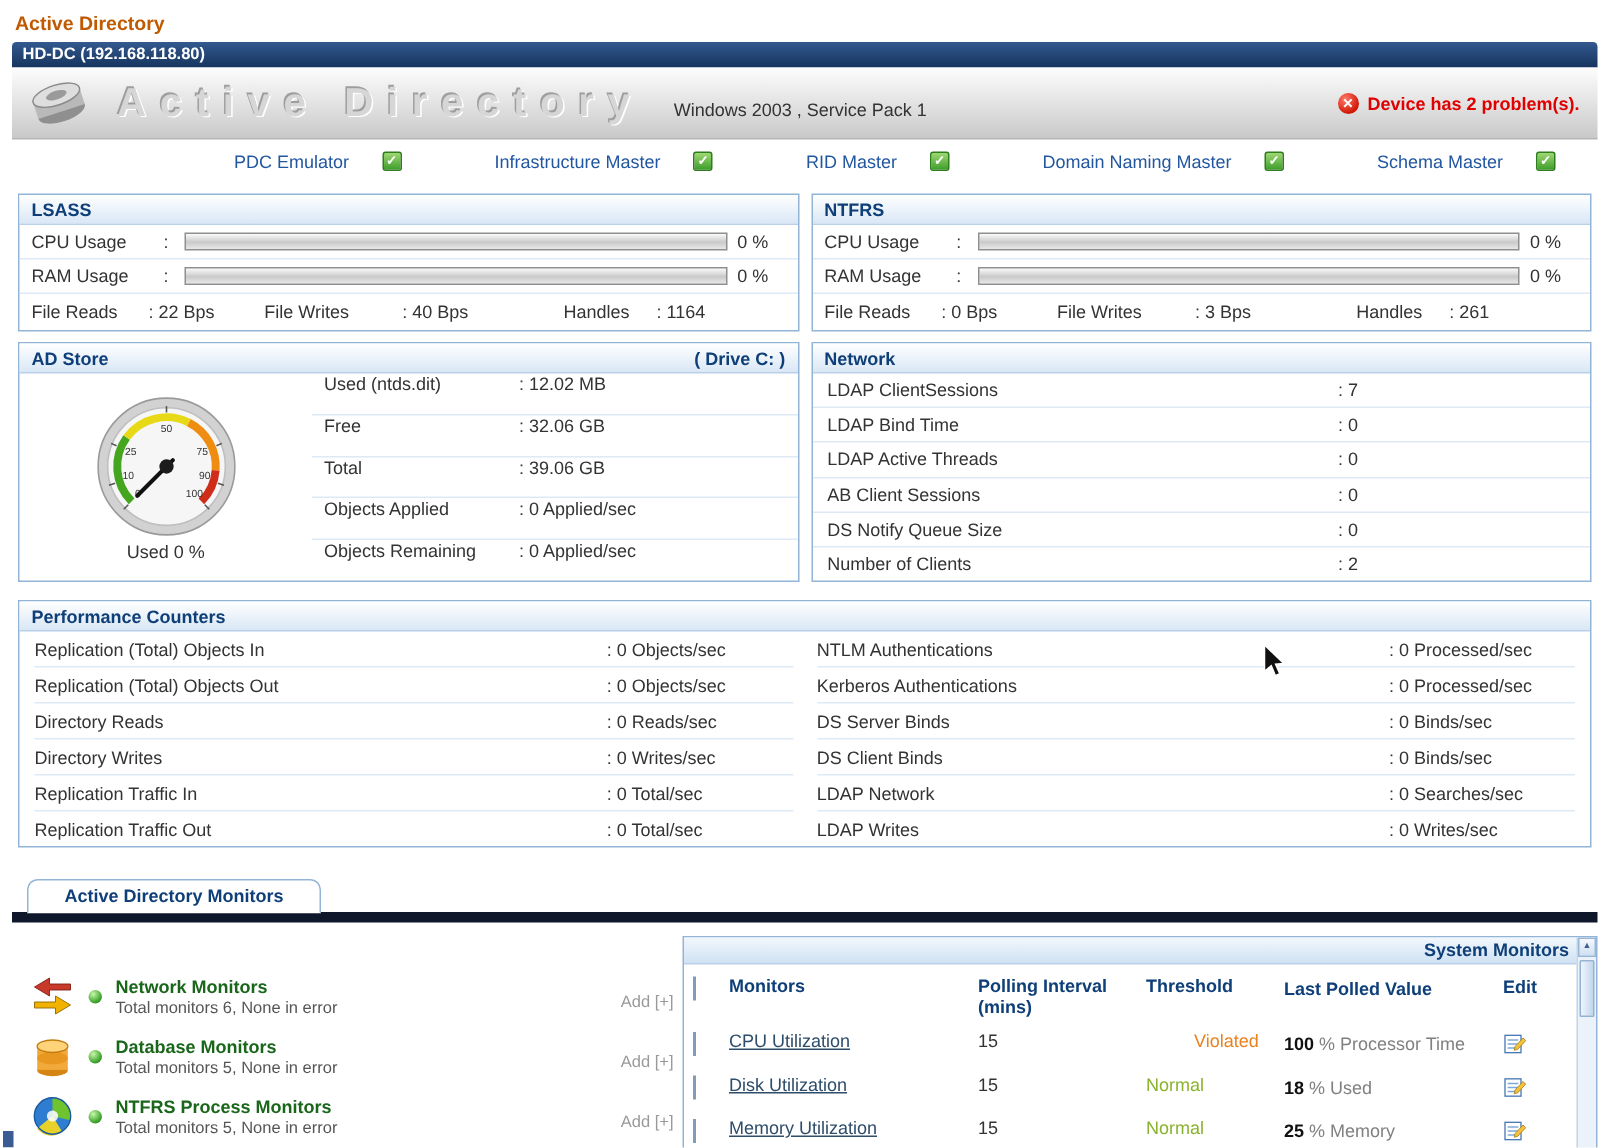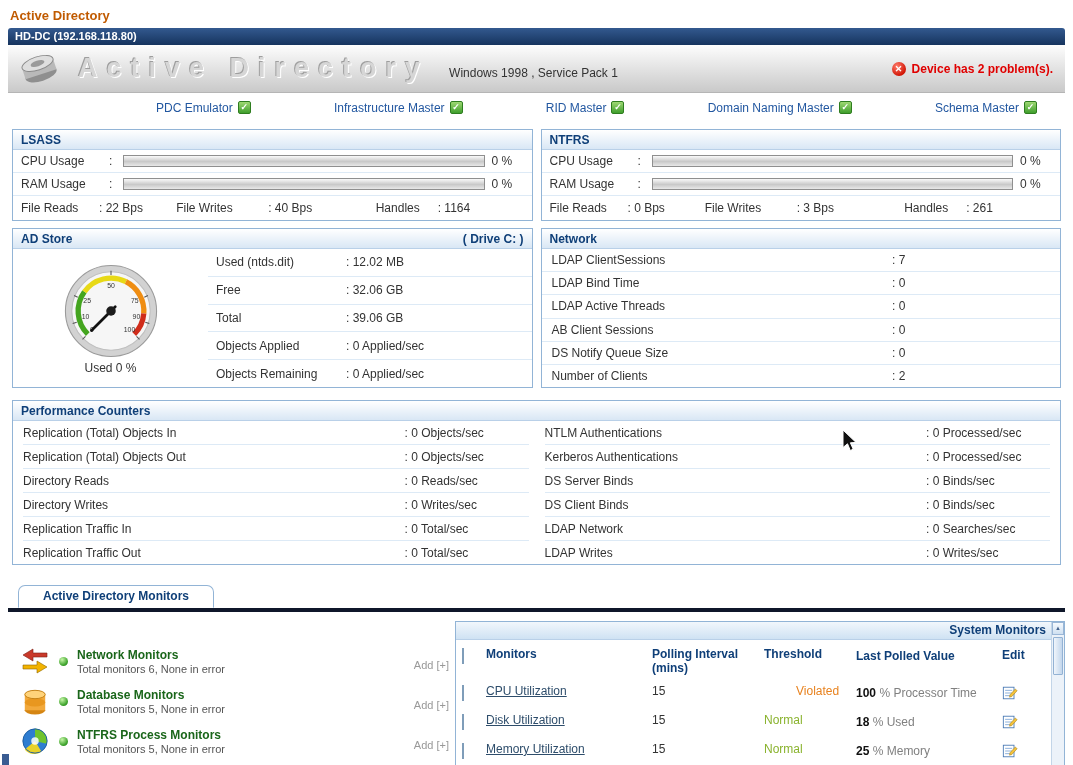--- a/index.html
+++ b/index.html
@@ -11,21 +11,21 @@
        background:linear-gradient(180deg,#33598f,#16345e);border-radius:3px 3px 0 0;}
   .banner{height:47px;background:linear-gradient(180deg,#fdfdfd,#c9c9c9);display:flex;align-items:center;border-bottom:1px solid #b5b5b5;}
   .disk-icon{margin:2px 0 0 8px;}
   .banner-title{margin-left:16px;font-size:27px;font-weight:bold;letter-spacing:9px;color:#d6d6d6;
        text-shadow:-1px -1px 0 #9e9e9e,1px 1px 0 #ffffff;white-space:nowrap;}
   .banner-os{margin-left:20px;color:#333;padding-top:8px;white-space:nowrap;}
   .banner-problem{margin-left:auto;margin-right:12px;display:flex;align-items:center;gap:6px;font-weight:bold;color:#e00000;cursor:pointer;}
   .error-icon{width:14px;height:14px;border-radius:50%;background:radial-gradient(circle at 35% 30%,#ff7b6a,#cf1000 75%);
        color:#fff;font-size:9px;font-weight:bold;display:flex;align-items:center;justify-content:center;}
   .roles-row{height:29px;display:flex;align-items:center;justify-content:space-between;padding:0 28px 0 148px;}
-  .role{display:flex;align-items:center;gap:5px;color:#2257a0;white-space:nowrap;cursor:default;}
+  .role{display:flex;align-items:center;gap:22px;color:#2257a0;white-space:nowrap;cursor:default;}
   .check-icon{width:11px;height:11px;background:linear-gradient(180deg,#9ed873,#3f9e2c);border:1px solid #2e7d1f;
        border-radius:2px;color:#fff;font-size:9px;line-height:11px;text-align:center;font-weight:bold;}
   .row2{display:flex;gap:8px;margin:7px 4px 0;}
   .row1{display:flex;margin:12px 4px 0;border-radius:19px;}
   .panel{flex:1;border:1px solid #92b4d6;background:#fff;}
   .panel-header{display:flex;justify-content:space-between;padding:3px 8px 2px;font-weight:bold;color:#0f3f78;
        background:linear-gradient(180deg,#ffffff,#d9e7f5);border-bottom:1px solid #b9d0e8;}
   .bar-row{display:flex;align-items:center;height:22px;padding:0 8px;border-bottom:1px solid #ddeaf6;}
   .bar-label{width:88px;}
   .colon{width:14px;}
@@ -35,36 +35,36 @@
   .stats-row{display:flex;align-items:center;height:24px;padding:0 8px;}
   .stat{display:flex;}
   .stat-1{flex:1.05;}.stat-2{flex:1.35;}.stat-3{flex:1;}
   .stat-label{width:78px;}
   .stat-2 .stat-label{width:92px;}
   .stat-3 .stat-label{width:62px;}
   .ad-body{display:flex;height:138px;}
   .gauge-box{width:195px;display:flex;flex-direction:column;align-items:center;justify-content:center;}
   .gauge-label{margin-top:1px;}
   .ad-table{flex:1;display:flex;flex-direction:column;}
-  .ad-row{flex:1;display:flex;align-items:center;border-bottom:1px solid #ddeaf6;padding:0 8px;}
+  .ad-row{flex:1;display:flex;align-items:flex-start;border-bottom:1px solid #ddeaf6;padding:0 8px;}
   .ad-row:last-child{border-bottom:none;}
   .ad-label{width:130px;}
   .net-table{display:flex;flex-direction:column;height:138px;}
   .net-row{flex:1;display:flex;align-items:center;border-bottom:1px solid #ddeaf6;padding:0 10px;}
   .net-row:last-child{border-bottom:none;}
   .net-label{flex:1;}
   .net-val{width:158px;}
   .perf-body{display:flex;padding:0 2px;}
   .perf-col{flex:1;padding:0 8px;}
   .perf-row{display:flex;align-items:center;height:23px;border-bottom:1px solid #ddeaf6;}
   .perf-col .perf-row:last-child{border-bottom:none;}
   .perf-label{flex:1;}
   .perf-val{width:124px;}
   .monitors-section{margin-top:20px;}
-  .tab-row{border-bottom:4px solid #0f172a;padding-left:10px;height:23px;display:flex;align-items:flex-start;}
+  .tab-row{border-bottom:7px solid #0f172a;padding-left:10px;height:23px;display:flex;align-items:flex-end;}
   .tab{box-sizing:border-box;height:23px;line-height:21px;border:1px solid #92b4d6;border-bottom:1px solid #fff;background:#fff;
        border-radius:7px 7px 0 0;padding:0 24px;font-weight:bold;color:#0f3f78;margin-bottom:-1px;cursor:pointer;white-space:nowrap;}
   .monitors-body{display:flex;margin-top:9px;}
   .mon-left{width:447px;box-sizing:border-box;padding:26px 6px 0 8px;}
   .mon-item{display:flex;align-items:center;margin-bottom:12px;}
   .mon-icon{width:38px;display:flex;justify-content:center;flex:none;}
   .led{width:9px;height:9px;border-radius:50%;background:radial-gradient(circle at 35% 30%,#c8f7a8,#3da32c 65%,#237417);
        margin:0 9px 0 5px;flex:none;}
   .mon-text{flex:1;}
   .mon-name{font-weight:bold;color:#1a661a;cursor:pointer;}
@@ -111,21 +111,21 @@
       <svg width="46" height="42" viewBox="0 0 48 44">
         <g transform="rotate(-18 24 22)">
           <ellipse cx="24" cy="29" rx="17" ry="7" fill="#8f8f8f"></ellipse>
           <rect x="7" y="17" width="34" height="12" fill="#b9b9b9"></rect>
           <ellipse cx="24" cy="17" rx="17" ry="7" fill="#dedede" stroke="#8a8a8a"></ellipse>
           <ellipse cx="24" cy="17" rx="7.5" ry="3" fill="#9a9a9a"></ellipse>
         </g>
       </svg>
     </span>
     <span class="banner-title">Active Directory</span>
-    <span class="banner-os">Windows 1998 , Service Pack 1</span>
+    <span class="banner-os">Windows 2003 , Service Pack 1</span>
     <span class="banner-problem">
       <span class="error-icon">✕</span>
       <span>Device has 2 problem(s).</span>
     </span>
   </div>
 
   <div class="roles-row">
     <span class="role">
       <span>PDC Emulator</span>
       <span class="check-icon">✓</span>

